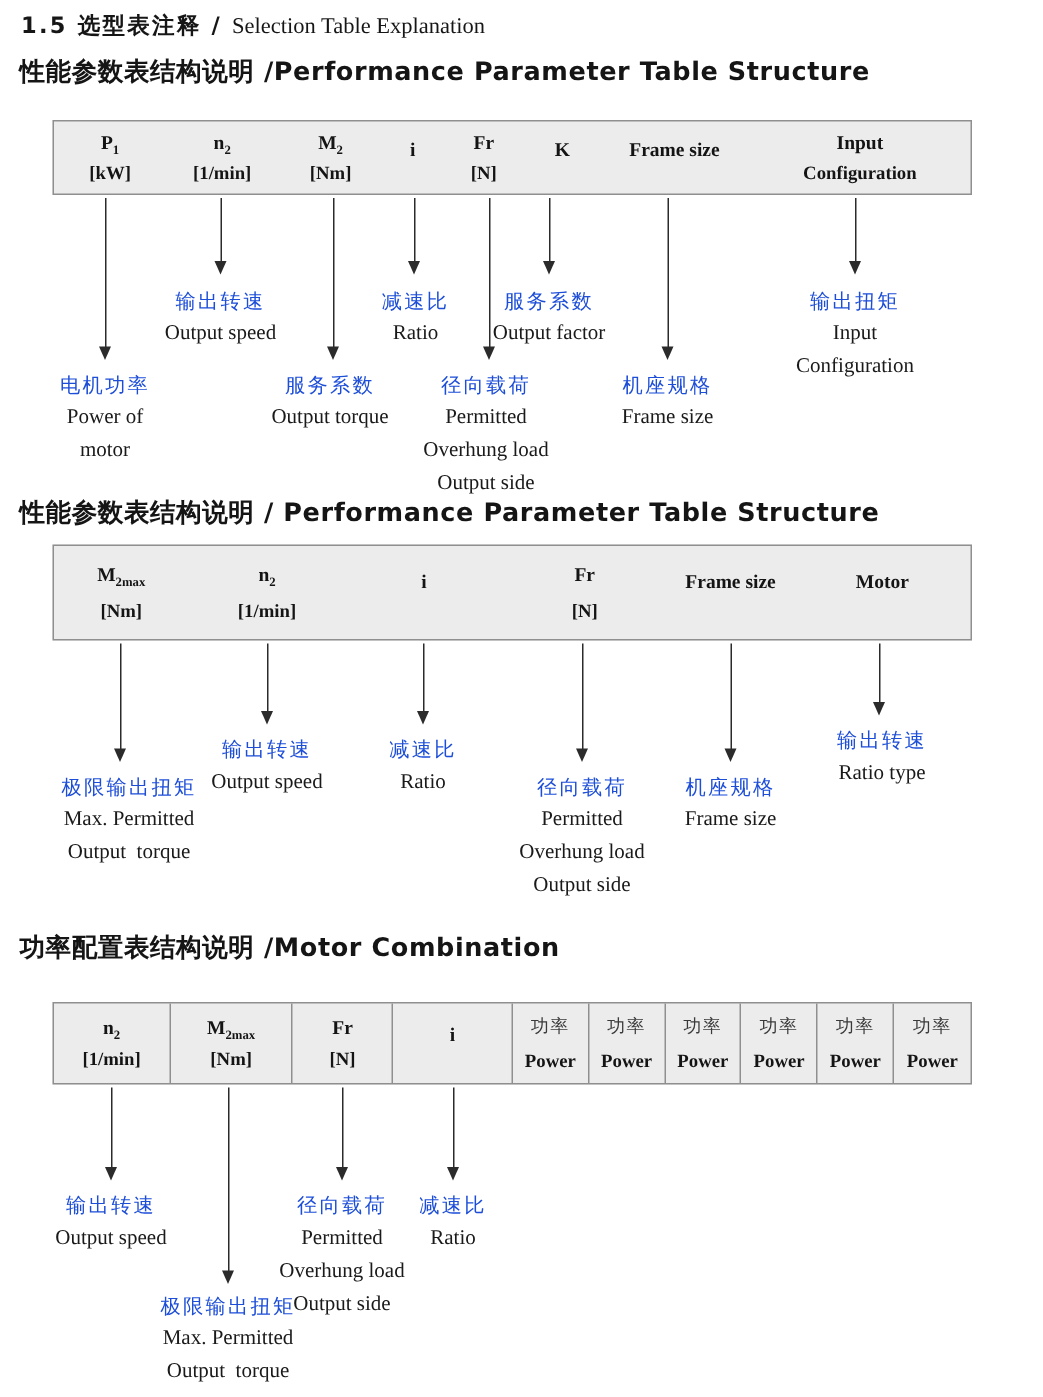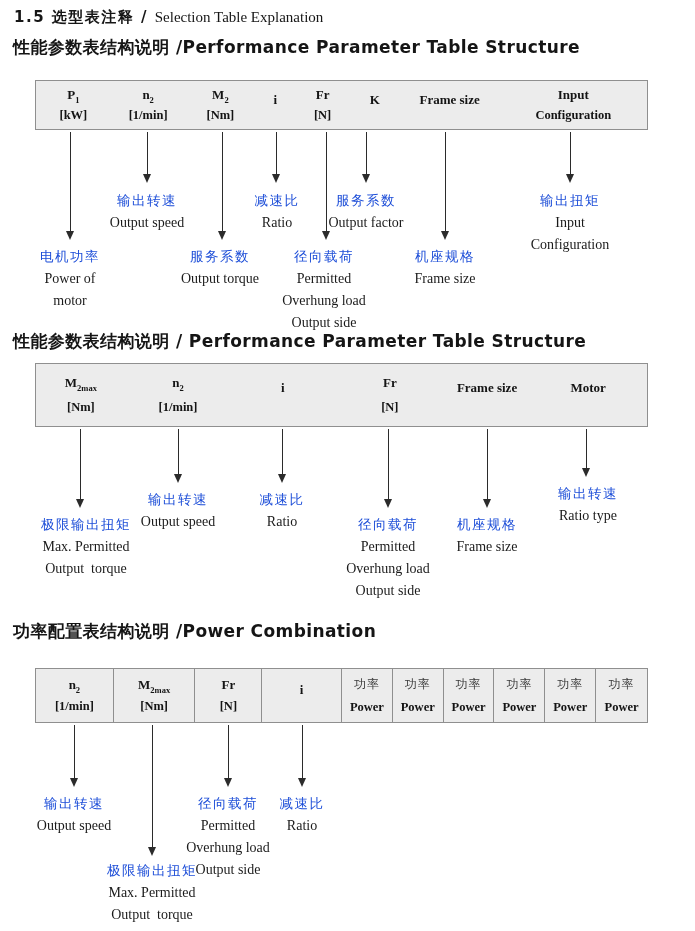--- a/index.html
+++ b/index.html
@@ -194,21 +194,21 @@
     <span class="zh">机座规格</span>
     <span class="en">Frame size</span>
 
   </div>
   <div class="lbl" style="left:588px;top:483px">
     <span class="zh">输出转速</span>
     <span class="en">Ratio type</span>
 
   </div>
 
-  <div class="heading" style="top:620px">功率配置表结构说明 /Power Combination</div>
+  <div class="heading" style="top:620px">功率配置表结构说明 /Motor Combination</div>
 
   <div class="ptable t3" style="top:668px;height:55px">
     <div class="cell" style="width:78px">
       <span class="sym"><span>n</span><sub>2</sub></span>
       <span class="unit">[1/min]</span>
     </div>
     <div class="cell" style="width:82px">
       <span class="sym"><span>M</span><sub>2max</sub></span>
       <span class="unit">[Nm]</span>
     </div>

